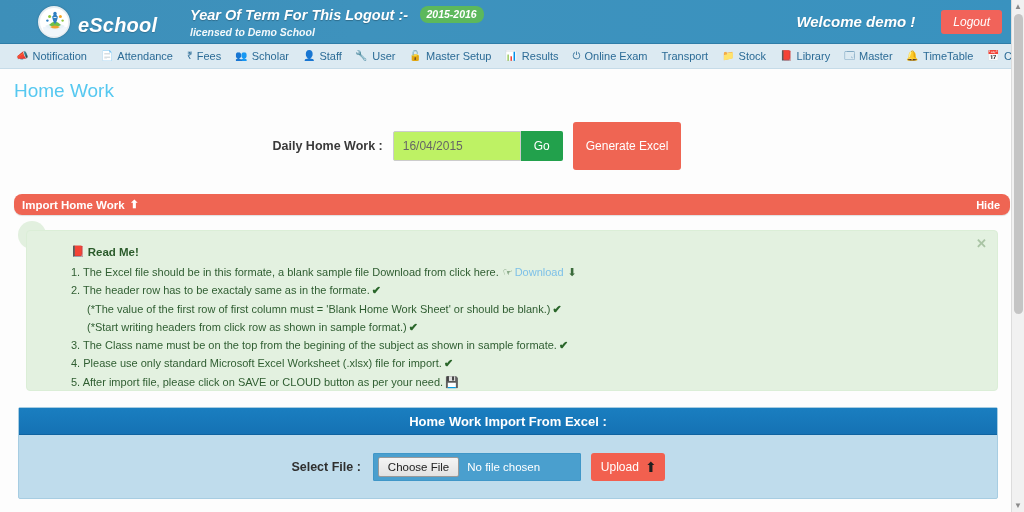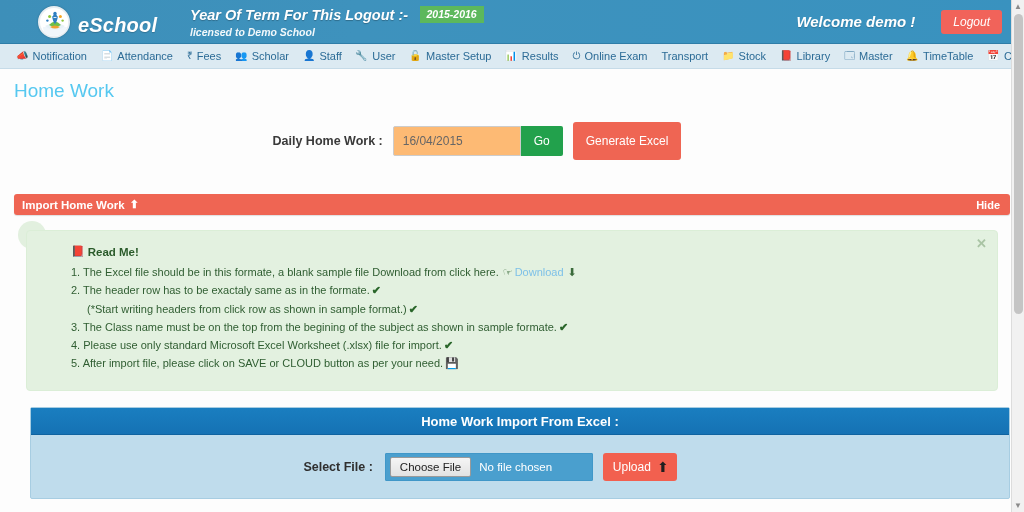--- a/index.html
+++ b/index.html
@@ -71,21 +71,21 @@
   }
   .session-badge {
     display: inline-block;
     vertical-align: middle;
     background: #5cb85c;
     color: #fff;
     font-size: 10.5px;
     font-weight: bold;
     font-style: italic;
     padding: 2px 7px 3px 7px;
-    border-radius: 0;
+    border-radius: 8px;
     margin-left: 7px;
     position: relative;
     top: -1px;
   }
   .session-line2 {
     font-size: 10.5px;
     font-style: italic;
     font-weight: bold;
     margin-top: 2px;
     color: #f2f8fb;
@@ -163,61 +163,61 @@
   .daily-label {
     font-size: 12.5px;
     font-weight: bold;
     color: #3a3a3a;
     margin-right: 10px;
   }
   .date-input {
     width: 128px;
     height: 30px;
     border: 1px solid #cccccc;
-    background: #fdba74;
+    background: #bef264;
     font-size: 12px;
     color: #666;
     padding: 0 9px;
     border-radius: 2px 0 0 2px;
     font-family: "Liberation Sans", sans-serif;
     outline: none;
   }
   .go-btn {
     height: 30px;
     background: #22a14c;
     color: #fff;
     border: none;
     font-size: 12px;
     padding: 0 13px;
     border-radius: 0 2px 2px 0;
     cursor: pointer;
     font-family: "Liberation Sans", sans-serif;
   }
   .genexcel-btn {
-    height: 38px;
+    height: 48px;
     background: #ef6553;
     color: #fff;
     border: none;
     font-size: 12px;
     padding: 0 13px;
     margin-left: 10px;
     border-radius: 3px;
     cursor: pointer;
     font-family: "Liberation Sans", sans-serif;
   }
 
   
   .import-bar {
     position: absolute;
     left: 14px;
     top: 194px;
     width: 996px;
     height: 21px;
     background: #ef6553;
-    border-radius: 3px;
+    border-radius: 8px;
     display: flex;
     align-items: center;
     justify-content: space-between;
     padding: 0 10px 0 8px;
     box-shadow: 0 1px 1px rgba(0,0,0,.12);
   }
   .import-bar-title {
     color: #ffffff;
     font-size: 11.5px;
     font-weight: bold;
@@ -297,21 +297,21 @@
     color: #7ec1e8;
     text-decoration: none;
     cursor: pointer;
     margin-left: 2px;
   }
   .hand-ico { color: #3b6b3b; margin-left: 4px; }
 
   
   .excel-panel {
     position: absolute;
-    left: 30px;
+    left: 18px;
     top: 407px;
     width: 980px;
     height: 92px;
     background: #bfdcec;
     border: 1px solid #a7cde2;
     border-radius: 2px;
   }
   .excel-header {
     height: 27px;
     background: linear-gradient(to bottom, #1a7ec0 0%, #1572b4 100%);
@@ -530,20 +530,21 @@
     <div class="info-circle">i</div>
     <div class="readme-panel">
       <span class="readme-close">✕</span>
       <div class="readme-head">
         <span class="book-ico">📕</span>
         <span>Read Me!</span>
       </div>
       <div id="readme-list">
           <div class="readme-item"><span>1. </span><span>The Excel file should be in this formate, a blank sample file Download from click here.</span><span class="hand-ico">☞</span><a class="dl-link">Download</a><span class="hand-ico">⬇</span></div>
           <div class="readme-item"><span>2. </span><span>The header row has to be exactaly same as in the formate.</span><span class="check">✔</span></div>
+          <div class="readme-item sub"><span>(*The value of the first row of first column must = 'Blank Home Work Sheet' or should be blank.)</span><span class="check">✔</span></div>
           <div class="readme-item sub"><span>(*Start writing headers from click row as shown in sample format.)</span><span class="check">✔</span></div>
           <div class="readme-item"><span>3. </span><span>The Class name must be on the top from the begining of the subject as shown in sample formate.</span><span class="check">✔</span></div>
           <div class="readme-item"><span>4. </span><span>Please use only standard Microsoft Excel Worksheet (.xlsx) file for import.</span><span class="check">✔</span></div>
           <div class="readme-item"><span>5. </span><span>After import file, please click on SAVE or CLOUD button as per your need.</span><span class="check">💾</span></div>
         </div>
     </div>
   </div>
 
   <div class="excel-panel">
     <div class="excel-header">Home Work Import From Excel :</div>

